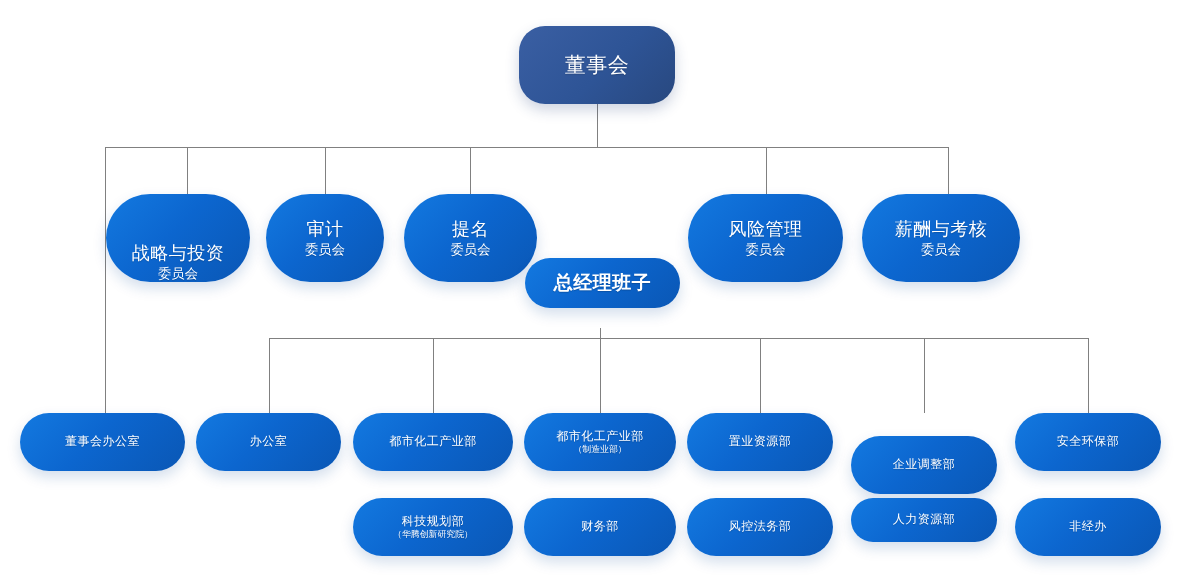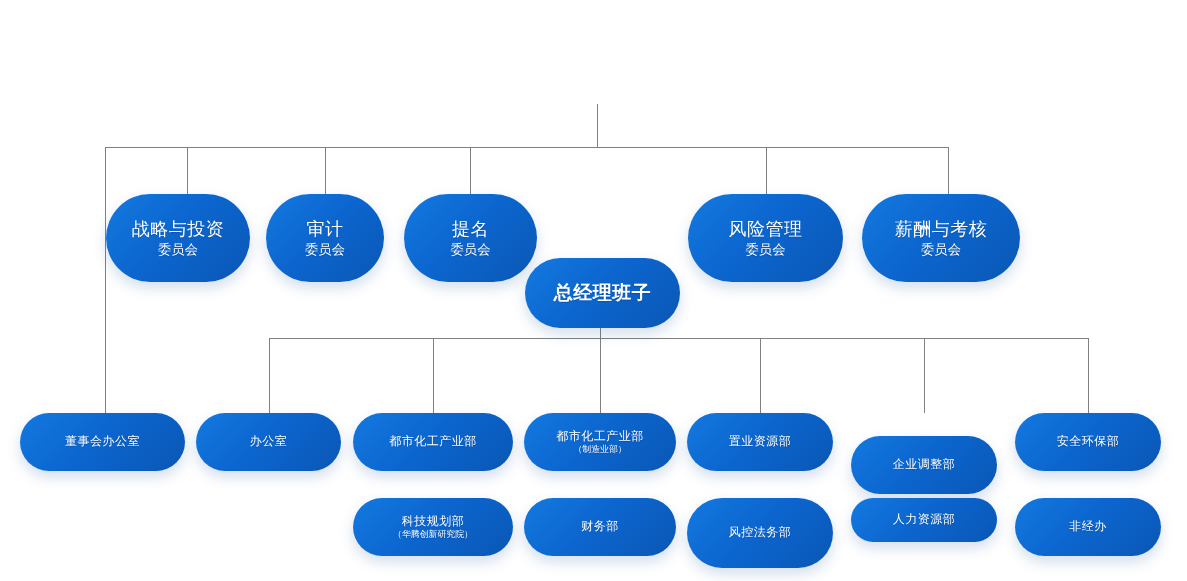--- a/index.html
+++ b/index.html
@@ -81,41 +81,44 @@
     <div class="line v" style="left: 766px; top: 147px; height: 47px;"></div>
     <div class="line v" style="left: 948px; top: 147px; height: 47px;"></div>
     <div class="line v" style="left: 600px; top: 328px; height: 10px;"></div>
     <div class="line h" style="left: 269px; top: 338px; width: 819px;"></div>
     <div class="line v" style="left: 269px; top: 338px; height: 75px;"></div>
     <div class="line v" style="left: 433px; top: 338px; height: 75px;"></div>
     <div class="line v" style="left: 600px; top: 338px; height: 75px;"></div>
     <div class="line v" style="left: 760px; top: 338px; height: 75px;"></div>
     <div class="line v" style="left: 924px; top: 338px; height: 75px;"></div>
     <div class="line v" style="left: 1088px; top: 338px; height: 75px;"></div>
-    <div class="node s-comm" style="left: 106px; top: 194px; width: 144px; height: 88px;">
+    <div class="node s-root root" style="left: 519px; top: 26px; width: 156px; height: 78px;">
+      <span class="line1">董事会</span>
+    </div>
+    <div class="node s-comm" style="left: 106px; top: 194px; width: 144px; height: 88px; justify-content: flex-end;">
       <span class="line1">战略与投资</span>
       <span class="line2">委员会</span>
     </div>
     <div class="node s-comm" style="left: 266px; top: 194px; width: 118px; height: 88px;">
       <span class="line1">审计</span>
       <span class="line2">委员会</span>
     </div>
     <div class="node s-comm" style="left: 404px; top: 194px; width: 133px; height: 88px;">
       <span class="line1">提名</span>
       <span class="line2">委员会</span>
     </div>
     <div class="node s-comm" style="left: 688px; top: 194px; width: 155px; height: 88px;">
       <span class="line1">风险管理</span>
       <span class="line2">委员会</span>
     </div>
     <div class="node s-comm" style="left: 862px; top: 194px; width: 158px; height: 88px;">
       <span class="line1">薪酬与考核</span>
       <span class="line2">委员会</span>
     </div>
-    <div class="node s-gm" style="left: 525px; top: 258px; width: 155px; height: 70px; text-align: right;">
+    <div class="node s-gm" style="left: 525px; top: 258px; width: 155px; height: 50px; text-align: right;">
       <span class="line1">总经理班子</span>
     </div>
     <div class="node s-dept" style="left: 20px; top: 413px; width: 165px; height: 58px;">
       <span class="line1">董事会办公室</span>
     </div>
     <div class="node s-dept" style="left: 196px; top: 413px; width: 145px; height: 58px;">
       <span class="line1">办公室</span>
     </div>
     <div class="node s-dept" style="left: 353px; top: 413px; width: 160px; height: 58px;">
       <span class="line1">都市化工产业部</span>
@@ -133,21 +136,21 @@
     <div class="node s-dept" style="left: 1015px; top: 413px; width: 146px; height: 58px;">
       <span class="line1">安全环保部</span>
     </div>
     <div class="node s-dept" style="left: 353px; top: 498px; width: 160px; height: 58px;">
       <span class="line1">科技规划部</span>
       <span class="line2">（华腾创新研究院）</span>
     </div>
     <div class="node s-dept" style="left: 524px; top: 498px; width: 152px; height: 58px;">
       <span class="line1">财务部</span>
     </div>
-    <div class="node s-dept" style="left: 687px; top: 498px; width: 146px; height: 70px; font-family: Liberation Serif, serif;">
+    <div class="node s-dept" style="left: 687px; top: 498px; width: 146px; height: 58px; font-family: Liberation Serif, serif;">
       <span class="line1">风控法务部</span>
     </div>
     <div class="node s-dept" style="left: 851px; top: 498px; width: 146px; height: 44px;">
       <span class="line1">人力资源部</span>
     </div>
     <div class="node s-dept" style="left: 1015px; top: 498px; width: 146px; height: 58px;">
       <span class="line1">非经办</span>
     </div>
   </div>
 

